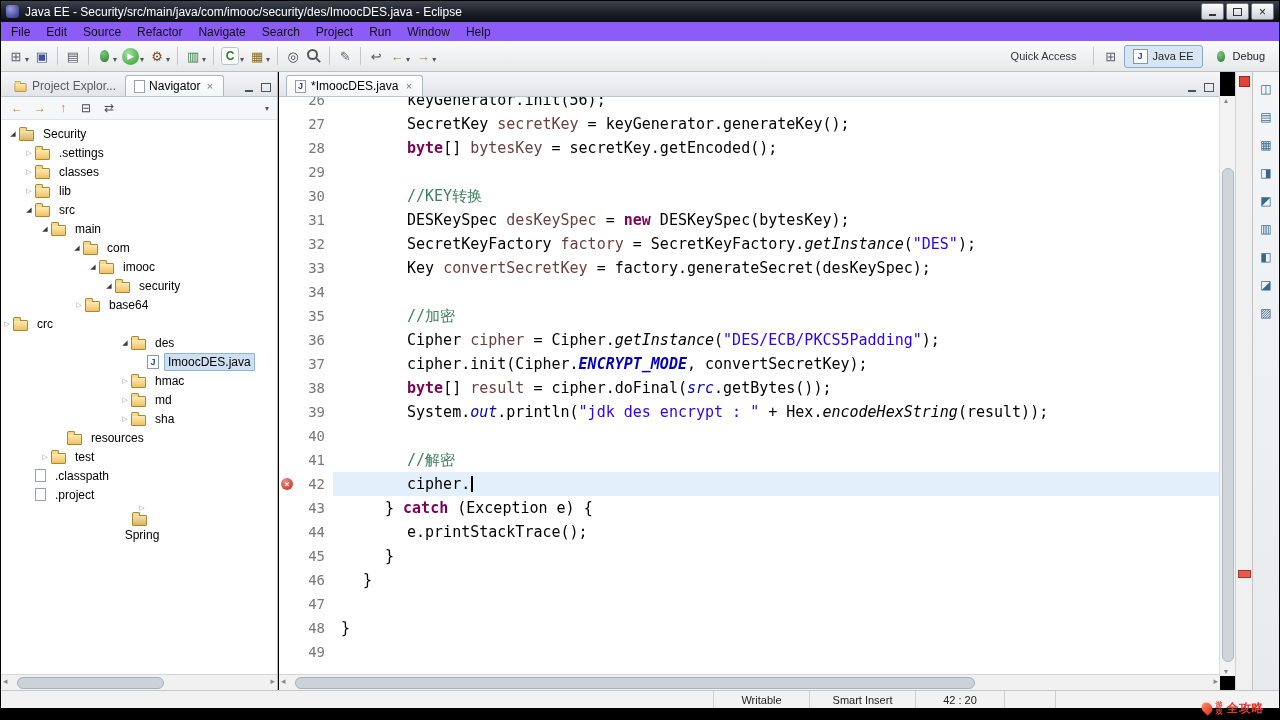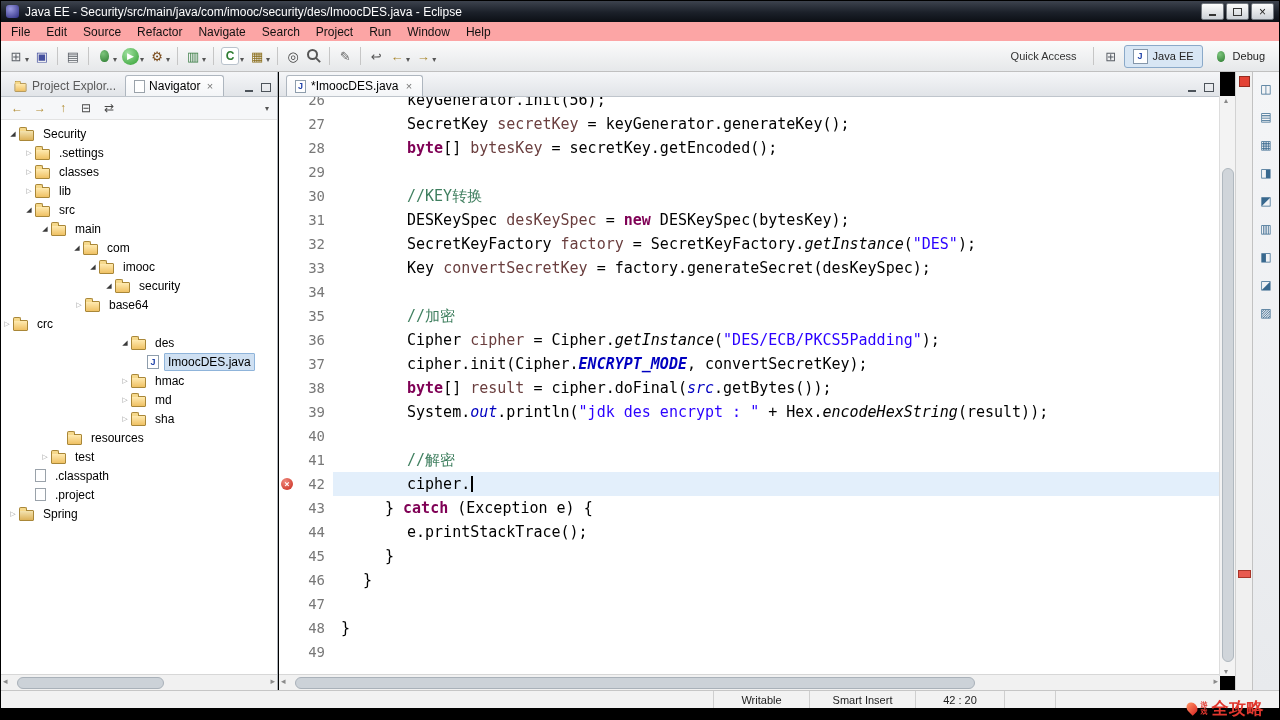--- a/index.html
+++ b/index.html
@@ -15,21 +15,21 @@
     background:radial-gradient(circle at 35% 30%,#9a9ae0,#2b2b80);}
   .title{white-space:nowrap;overflow:hidden;}
   .winbtns{margin-left:auto;display:flex;gap:2px;}
   .winbtn{width:21px;height:15px;border:1px solid #70767d;border-radius:2px;
     background:linear-gradient(#fdfdfd,#ccd1d7);display:flex;align-items:center;justify-content:center;color:#222;}
   .wb-min::before{content:"";width:7px;height:2px;background:#333;margin-top:7px;}
   .wb-max::before{content:"";width:7px;height:6px;border:1px solid #333;}
   .wb-close::before{content:"×";font-size:12px;line-height:10px;}
 
   
-  .menubar{position:absolute;left:1px;top:22px;right:1px;height:19px;background:#fca5a5;
+  .menubar{position:absolute;left:1px;top:22px;right:1px;height:19px;background:#8b5cf6;
     border-bottom:1px solid #0f766e;display:flex;align-items:center;font-size:12px;color:#111;padding-left:2px;}
   .menu-item{padding:2px 8px;}
 
   
   .toolbar{position:absolute;left:1px;top:41px;right:1px;height:30px;
     background:linear-gradient(#fbfbfb,#e6e8ea);border-bottom:1px solid #c0c0c0;
     display:flex;align-items:center;padding:0 5px;}
   .tbleft{display:flex;align-items:center;gap:1px;}
   .tbico{width:20px;height:20px;display:inline-flex;align-items:center;justify-content:center;
     font-size:13px;border-radius:3px;flex:none;}
@@ -143,21 +143,21 @@
   .scell.c2{width:105px;}
   .scell.c3{width:88px;}
   .scell.cempty{width:50px;border-right:1px solid #cfcfcf;}
 
   .bottomstrip{position:absolute;left:0;right:0;bottom:0;height:12px;background:#000;}
   .watermark{position:absolute;right:16px;bottom:2px;height:20px;display:flex;align-items:center;gap:2px;
     color:#e0372e;z-index:50;}
   .flame{width:10px;height:12px;background:linear-gradient(#ff8a5e,#e0372e);
     border-radius:50% 50% 50% 0;transform:rotate(-45deg);margin-right:2px;}
   .wm-small{font-size:7px;line-height:7px;width:9px;display:inline-block;font-weight:bold;word-break:break-all;}
-  .wm-big{font-size:17px;font-weight:bold;letter-spacing:0.5px;}
+  .wm-big{font-size:12px;font-weight:bold;letter-spacing:0.5px;}
 </style>
 </head>
 <body>
 
 <div class="app">
 
   <div class="titlebar">
     <span class="appicon"></span>
     <span class="title">Java EE - Security/src/main/java/com/imooc/security/des/ImoocDES.java - Eclipse</span>
     <span class="winbtns">
@@ -347,21 +347,21 @@
         <div class="trow" style="padding-left: 22px;">
           <span class="twistie "></span>
           <span class="nico ico-file"></span>
           <span class="tlabel">.classpath</span>
         </div>
         <div class="trow" style="padding-left: 22px;">
           <span class="twistie "></span>
           <span class="nico ico-file"></span>
           <span class="tlabel">.project</span>
         </div>
-        <div class="trow" style="padding-left: 6px;">
+        <div class="trow" style="padding-left: 6px; flex-direction: column;">
           <span class="twistie closed">▷</span>
           <span class="nico ico-project"></span>
           <span class="tlabel">Spring</span>
         </div>
       </div>
     <div class="hscroll">
       <span class="hthumb" style="left:16px;width:145px;"></span>
     </div>
   </div>
 

